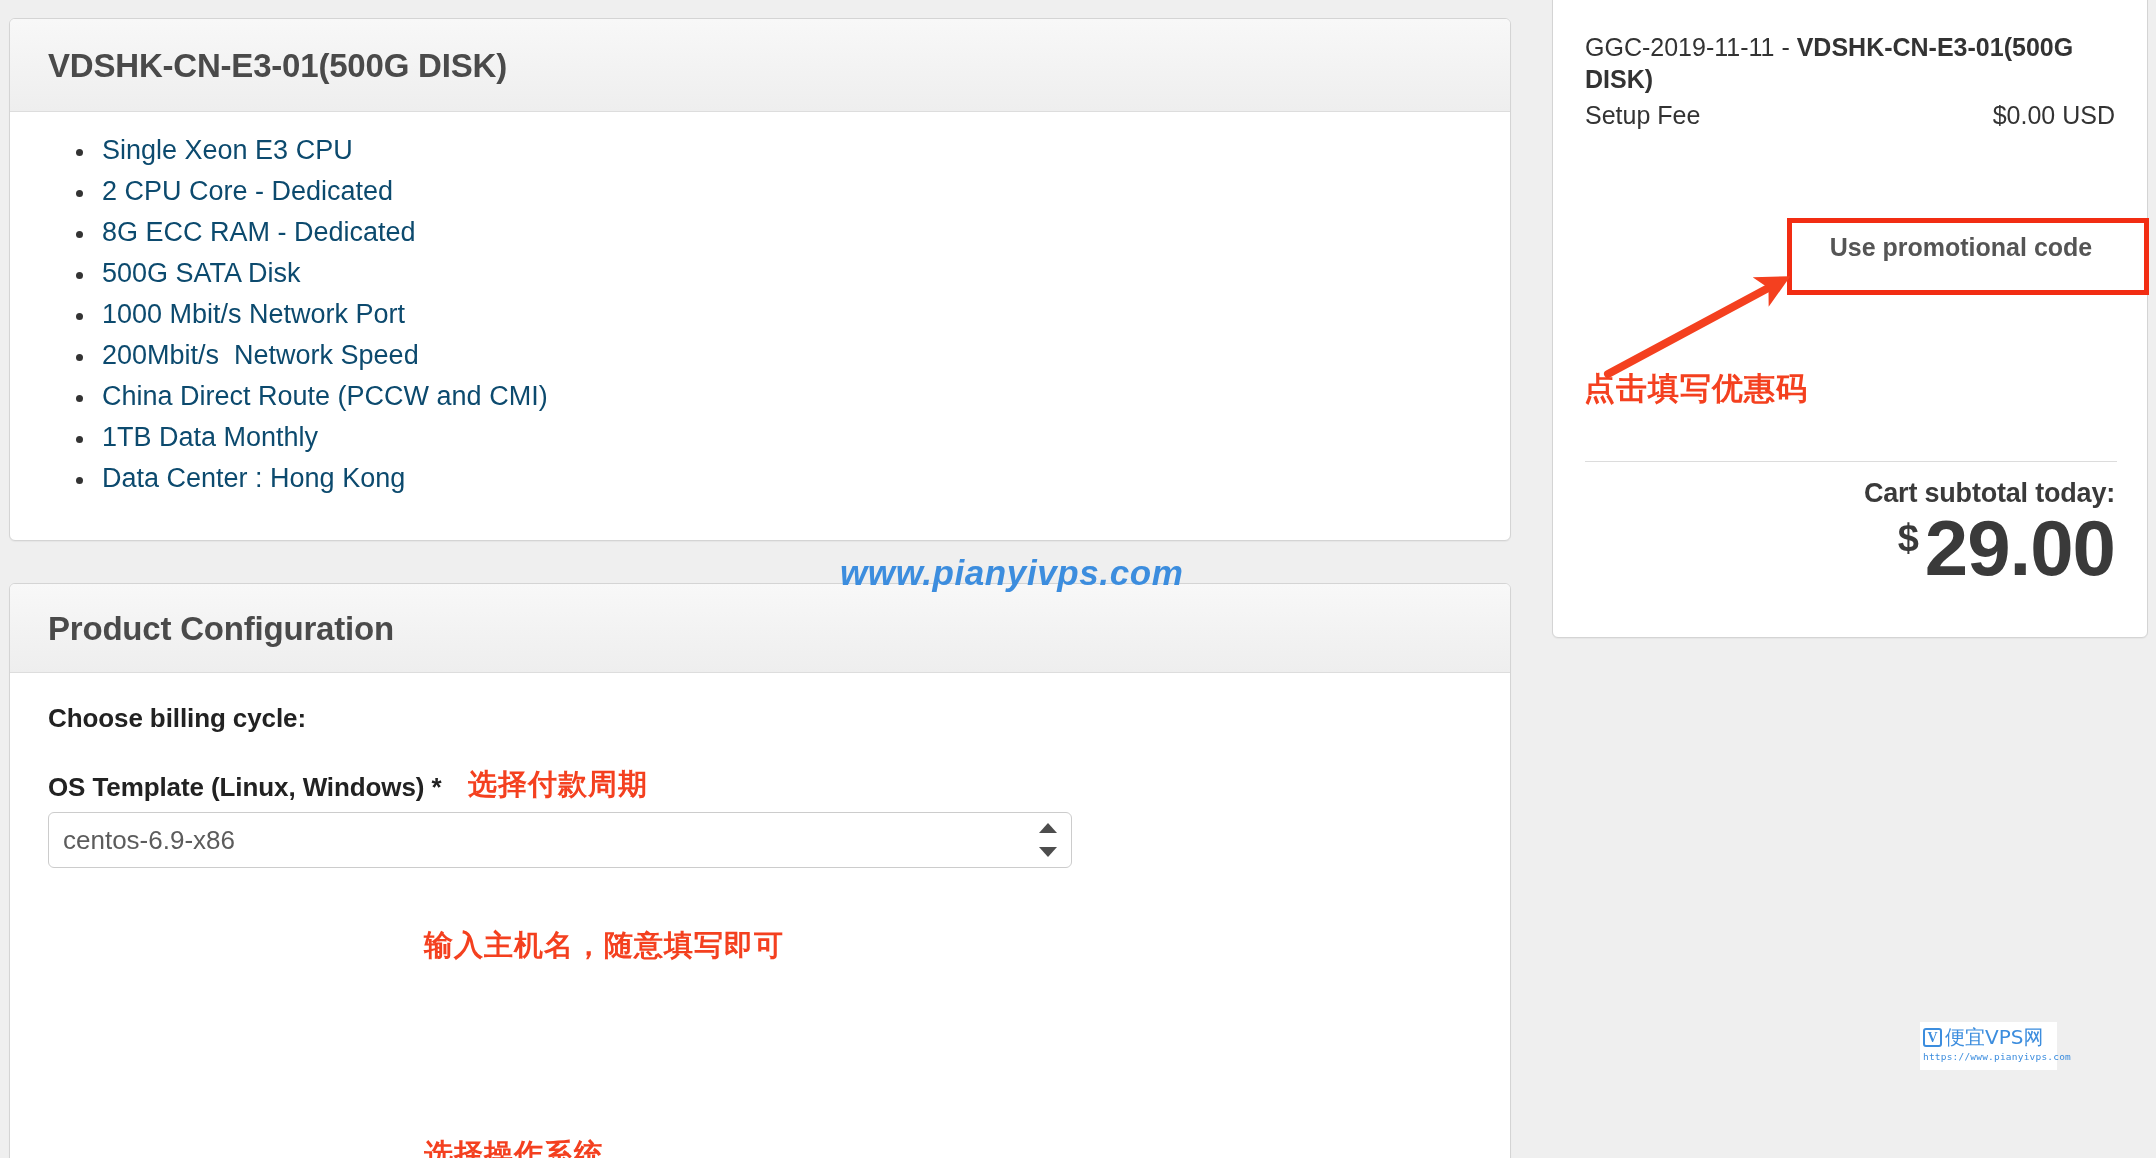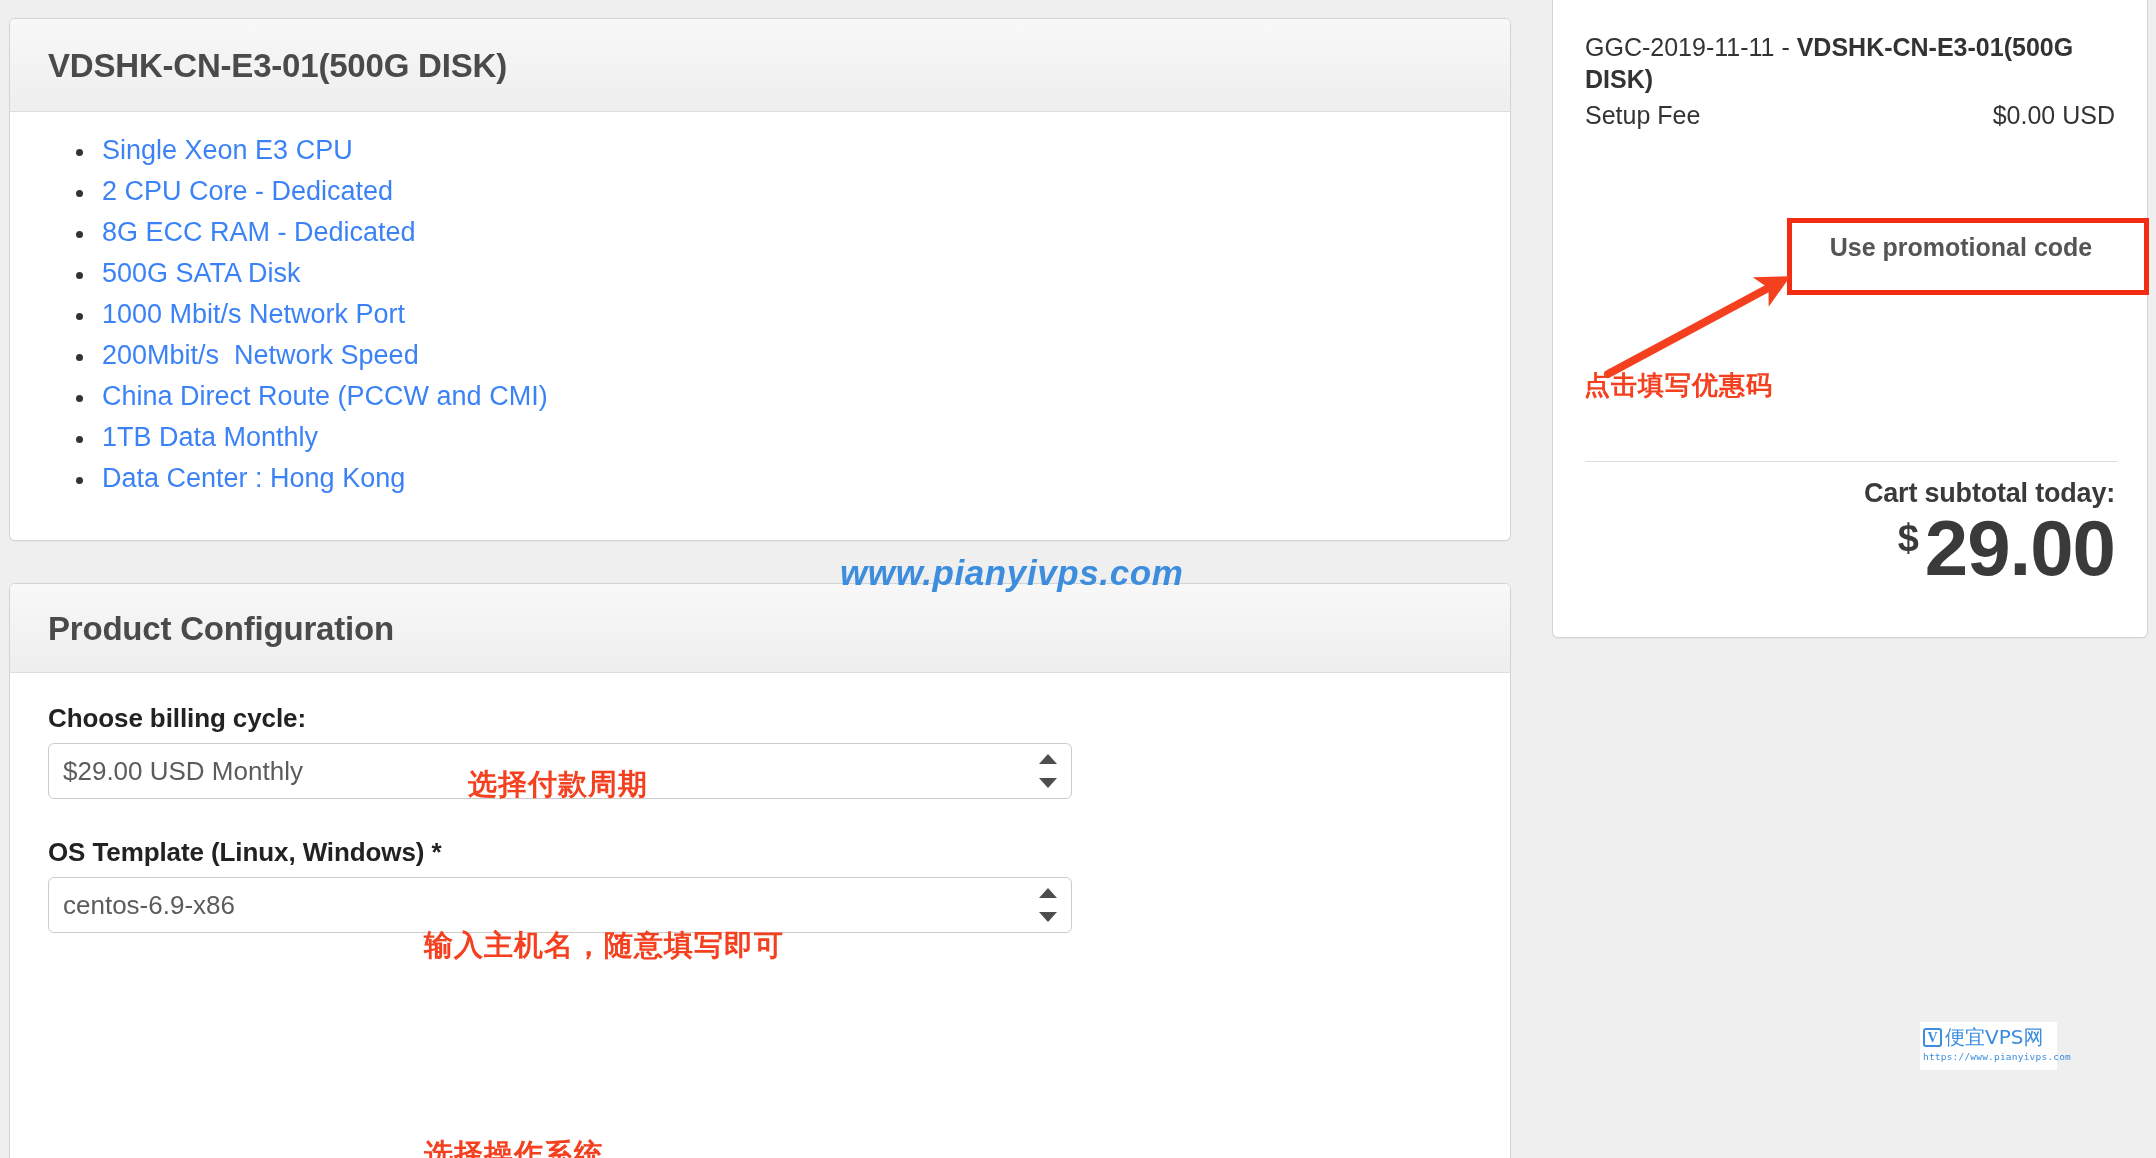--- a/index.html
+++ b/index.html
@@ -55,21 +55,21 @@
   ul.feature-list {
     margin: 0;
     padding: 0 0 0 54px;
     list-style: none;
   }
   ul.feature-list li {
     position: relative;
     font-size: 27px;
     line-height: 1.075;
     padding: 6px 0 6px 0;
-    color: #3b82f6;
+    color: #0c4a6e;
     white-space: pre;
   }
   ul.feature-list li::before {
     content: "";
     position: absolute;
     left: -26px;
     top: 19px;
     width: 7px;
     height: 7px;
     border-radius: 50%;
@@ -159,21 +159,21 @@
     font-size: 29px;
     font-family: "DejaVu Sans", "Liberation Sans", sans-serif;
     white-space: nowrap;
     letter-spacing: 1px;
   }
   #annot-billing { left: 424px; top: 765px; margin-left: 44px; }
   #annot-hostname { left: 424px; top: 926px; }
   #annot-os { left: 424px; top: 1087px; margin-top: 48px; }
   #annot-promo {
     left: 1584px; top: 368px;
-    font-size: 26px;
+    font-size: 31px;
   }
 
   #promo-redbox {
     position: absolute;
     left: 1787px;
     top: 218px;
     width: 362px;
     height: 77px;
     border: 5px solid #f22d13;
     box-sizing: border-box;
@@ -363,27 +363,20 @@
 </div>
 
 <div class="panel" id="config-panel">
   <div class="panel-heading">
     <h2 class="panel-title">Product Configuration</h2>
   </div>
   <div class="panel-body">
 
     <div class="form-group">
       <label class="form-label">Choose billing cycle:</label>
-      <div class="form-control select-control">
-        <span class="value">$29.00 USD Monthly</span>
-        <span class="stepper">
-          <span class="tri-up"></span>
-          <span class="tri-down"></span>
-        </span>
-      </div>
     </div>
 
 
     <div class="form-group">
       <label class="form-label">OS Template (Linux, Windows) *</label>
       <div class="form-control select-control">
         <span class="value">centos-6.9-x86</span>
         <span class="stepper">
           <span class="tri-up"></span>
           <span class="tri-down"></span>

